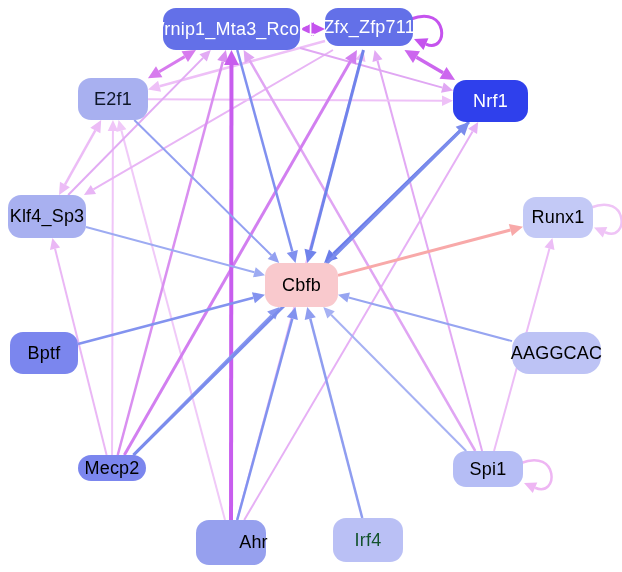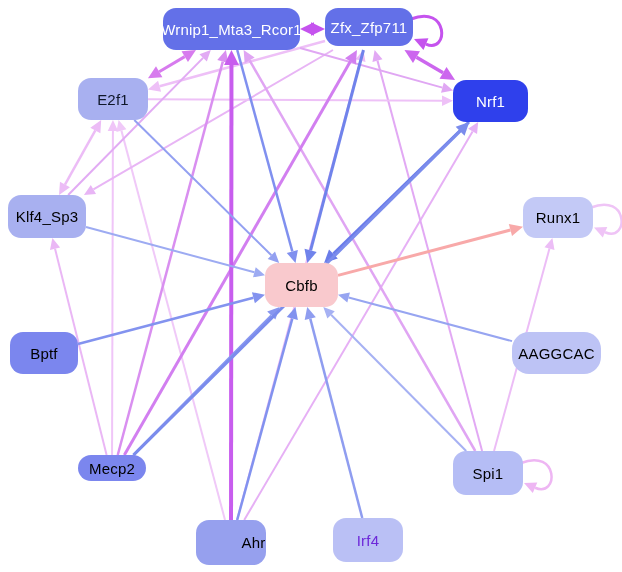--- a/index.html
+++ b/index.html
@@ -8,21 +8,21 @@
     width:622px;height:572px;
     background:#ffffff;
     font-family:"Liberation Sans", sans-serif;
     overflow:hidden;
   }
   #edge-layer{position:absolute;left:0;top:0;width:622px;height:572px;}
   .node{
     position:absolute;
     border-radius:13px;
     display:flex;align-items:center;justify-content:center;
-    font-size:15px;
+    font-size:18px;
     letter-spacing:0.2px;
     box-sizing:border-box;
     white-space:nowrap;
   }
 </style>
 </head>
 <body>
 
 <div id="canvas">
   <svg id="edge-layer" viewBox="0 0 622 572" xmlns="http://www.w3.org/2000/svg">
@@ -199,23 +199,23 @@
       </div>
       <div class="node" style="left: 10px; top: 332px; width: 68px; height: 42px; background: rgb(123, 134, 238);">
         <span style="color: rgb(0, 0, 0);">Bptf</span>
       </div>
       <div class="node" style="left: 512px; top: 332px; width: 89px; height: 42px; background: rgb(189, 195, 245); border-radius: 17px;">
         <span style="color: rgb(0, 0, 0);">AAGGCAC</span>
       </div>
       <div class="node" style="left: 78px; top: 455px; width: 68px; height: 26px; background: rgb(123, 134, 238);">
         <span style="color: rgb(0, 0, 0);">Mecp2</span>
       </div>
-      <div class="node" style="left: 453px; top: 451px; width: 70px; height: 44px; background: rgb(181, 189, 245);">
+      <div class="node" style="left: 453px; top: 451px; width: 70px; height: 36px; background: rgb(181, 189, 245);">
         <span style="color: rgb(0, 0, 0);">Spi1</span>
       </div>
       <div class="node" style="left: 196px; top: 520px; width: 70px; height: 45px; background: rgb(150, 160, 238);">
         <span style="color: rgb(0, 0, 0); margin-left: 45px;">Ahr</span>
       </div>
       <div class="node" style="left: 333px; top: 518px; width: 70px; height: 44px; background: rgb(186, 192, 245);">
-        <span style="color: #6d28d9;">Irf4</span>
+        <span style="color: #14532d;">Irf4</span>
       </div>
     </div>
 </div>
 
 </body></html>

